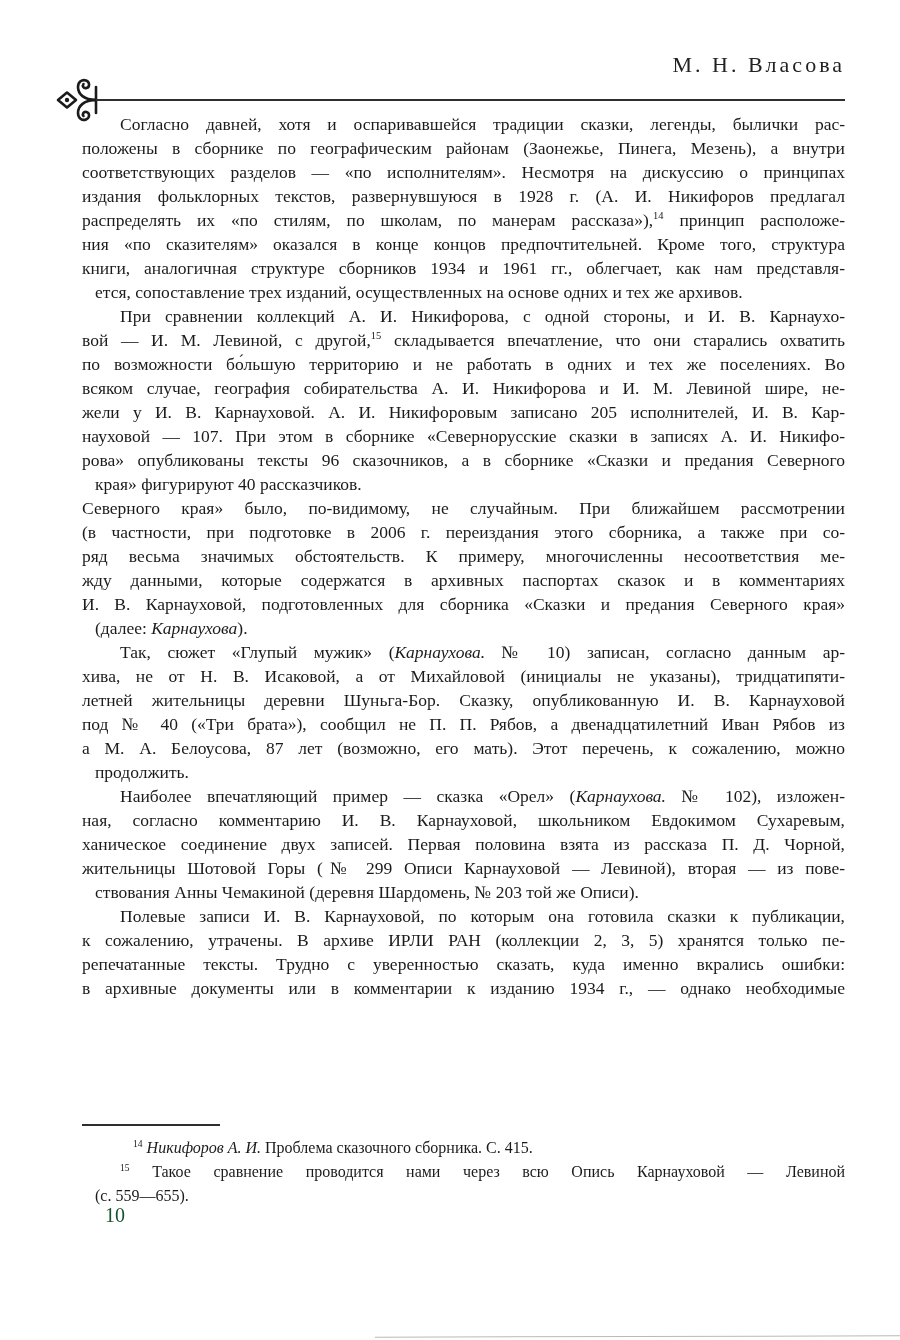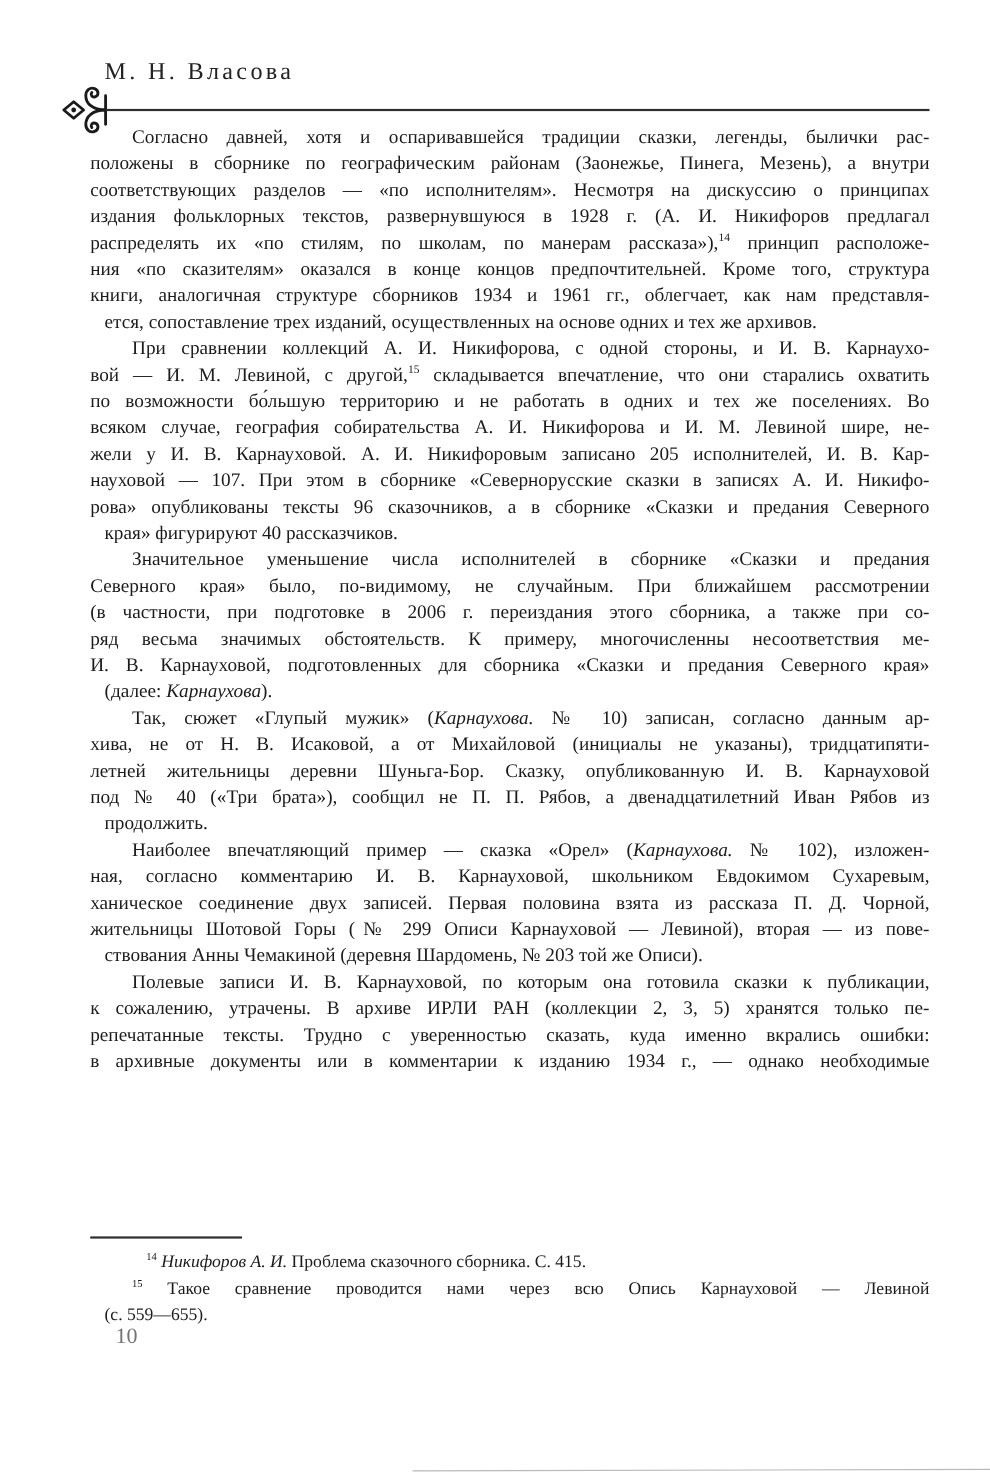--- a/index.html
+++ b/index.html
@@ -8,21 +8,22 @@
     background: #ffffff;
     font-family: "Liberation Serif", serif;
     color: #1b1b1b;
     position: relative;
     overflow: hidden;
   }
   .page { position: absolute; inset: 0; }
 
   .running-head {
     position: absolute;
-    top: 52px; left: 95px; width: 763px;
+    top: 52px; left: 82px; width: 763px;
+    text-align: right;
     font-size: 22px;
     letter-spacing: 3px;
     color: #222;
   }
   .head-rule {
     position: absolute;
     top: 99px; left: 96px; width: 749px; height: 2px;
     background: #2e2e2e;
   }
   .fleuron {
@@ -63,21 +64,21 @@
     top: 1136px; left: 82px; width: 763px;
     font-size: 16px;
     line-height: 24px;
   }
   .footnotes .line { height: 24px; }
 
   .page-number {
     position: absolute;
     top: 1204px; left: 105px;
     font-size: 20px;
-    color: #737373;
+    color: #14532d;
   }
   .scan-artifact {
     position: absolute;
     left: 375px; bottom: 3px; width: 525px; height: 1px;
     background: #b9b9b9;
     transform: rotate(-0.15deg);
   }
 </style>
 </head>
 <body>
@@ -115,32 +116,33 @@
         <div class="line first"><span>При сравнении коллекций А. И. Никифорова, с одной стороны, и И. В. Карнаухо-</span></div>
         <div class="line"><span>вой — И. М. Левиной, с другой,</span><sup>15</sup><span> складывается впечатление, что они старались охватить</span></div>
         <div class="line"><span>по возможности бо́льшую территорию и не работать в одних и тех же поселениях. Во</span></div>
         <div class="line"><span>всяком случае, география собирательства А. И. Никифорова и И. М. Левиной шире, не-</span></div>
         <div class="line"><span>жели у И. В. Карнауховой. А. И. Никифоровым записано 205 исполнителей, И. В. Кар-</span></div>
         <div class="line"><span>науховой — 107. При этом в сборнике «Севернорусские сказки в записях А. И. Никифо-</span></div>
         <div class="line"><span>рова» опубликованы тексты 96 сказочников, а в сборнике «Сказки и предания Северного</span></div>
         <div class="line last"><span>края» фигурируют 40 рассказчиков.</span></div>
       </div>
       <div class="paragraph">
-        <div class="line first"><span>Значительное уменьшение числа исполнителей в сборнике «Сказки и предания</span></div>
         <div class="line"><span>Северного края» было, по-видимому, не случайным. При ближайшем рассмотрении</span></div>
         <div class="line"><span>(в частности, при подготовке в 2006 г. переиздания этого сборника, а также при со-</span></div>
         <div class="line"><span>ряд весьма значимых обстоятельств. К примеру, многочисленны несоответствия ме-</span></div>
+        <div class="line"><span>жду данными, которые содержатся в архивных паспортах сказок и в комментариях</span></div>
         <div class="line"><span>И. В. Карнауховой, подготовленных для сборника «Сказки и предания Северного края»</span></div>
         <div class="line last"><span>(далее: </span><span class="it">Карнаухова</span><span>).</span></div>
       </div>
       <div class="paragraph">
         <div class="line first"><span>Так, сюжет «Глупый мужик» (</span><span class="it">Карнаухова.</span><span> № 10) записан, согласно данным ар-</span></div>
         <div class="line"><span>хива, не от Н. В. Исаковой, а от Михайловой (инициалы не указаны), тридцатипяти-</span></div>
         <div class="line"><span>летней жительницы деревни Шуньга-Бор. Сказку, опубликованную И. В. Карнауховой</span></div>
         <div class="line"><span>под № 40 («Три брата»), сообщил не П. П. Рябов, а двенадцатилетний Иван Рябов из</span></div>
+        <div class="line"><span>а М. А. Белоусова, 87 лет (возможно, его мать). Этот перечень, к сожалению, можно</span></div>
         <div class="line last"><span>продолжить.</span></div>
       </div>
       <div class="paragraph">
         <div class="line first"><span>Наиболее впечатляющий пример — сказка «Орел» (</span><span class="it">Карнаухова.</span><span> № 102), изложен-</span></div>
         <div class="line"><span>ная, согласно комментарию И. В. Карнауховой, школьником Евдокимом Сухаревым,</span></div>
         <div class="line"><span>ханическое соединение двух записей. Первая половина взята из рассказа П. Д. Чорной,</span></div>
         <div class="line"><span>жительницы Шотовой Горы (№ 299 Описи Карнауховой — Левиной), вторая — из пове-</span></div>
         <div class="line last"><span>ствования Анны Чемакиной (деревня Шардомень, № 203 той же Описи).</span></div>
       </div>
       <div class="paragraph">

